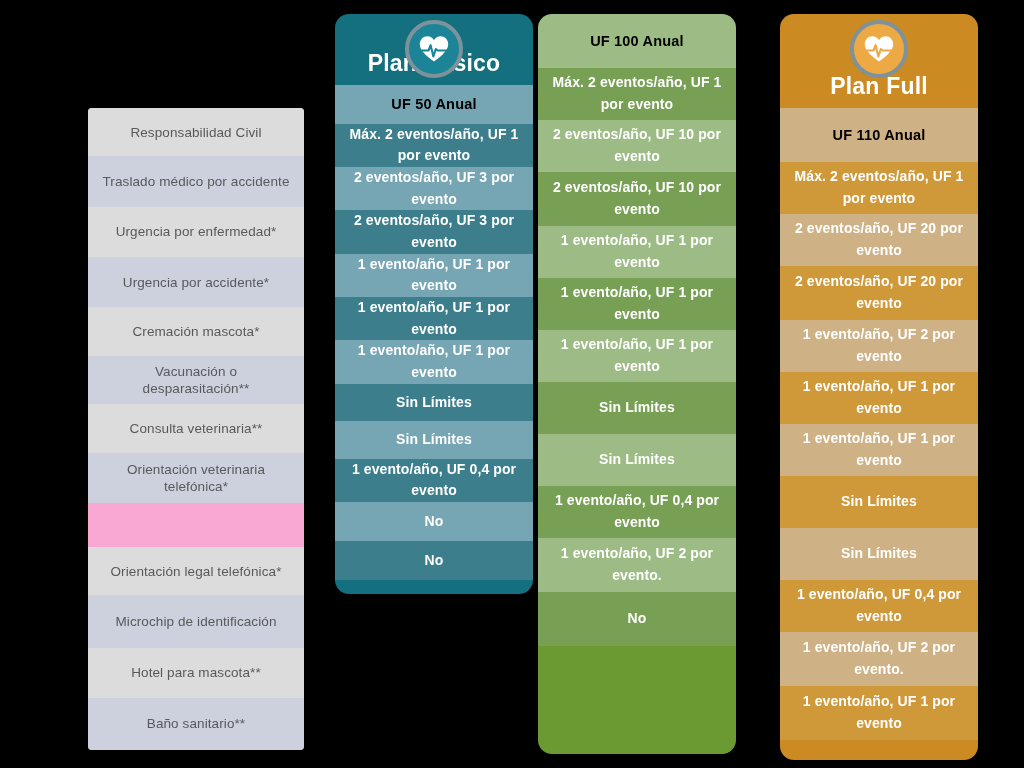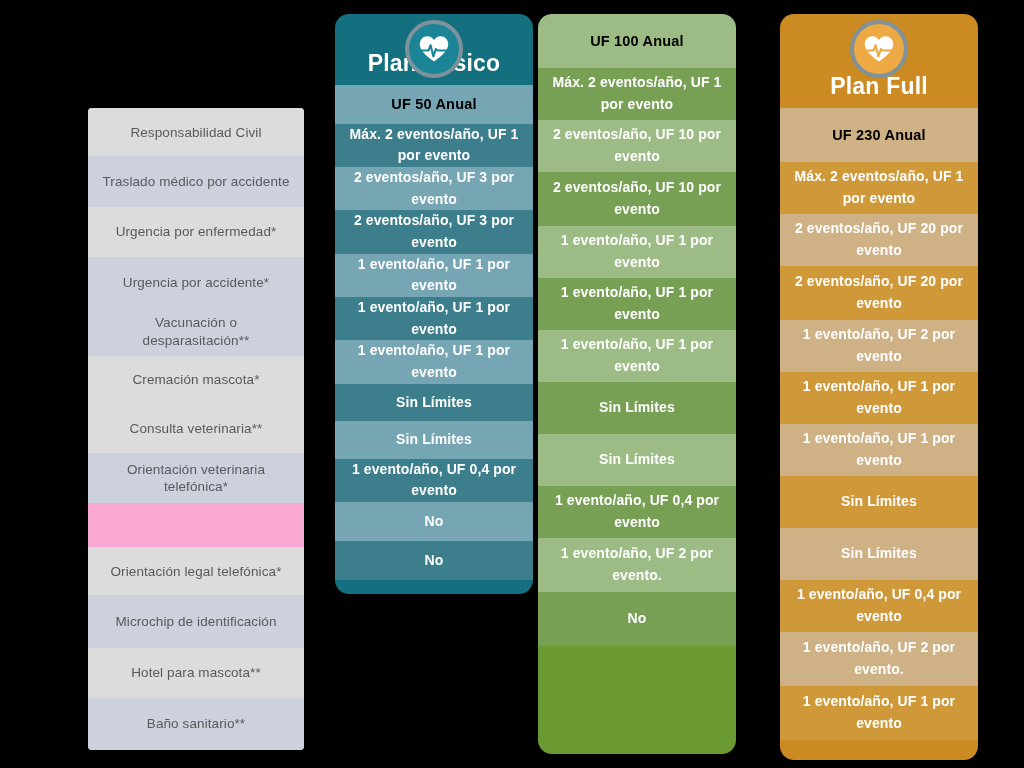--- a/index.html
+++ b/index.html
@@ -128,25 +128,25 @@
     </div>
     <div class="feature-row even" style="height: 54px;">
       <span>Traslado médico por accidente</span>
     </div>
     <div class="feature-row odd" style="height: 54px;">
       <span>Urgencia por enfermedad*</span>
     </div>
     <div class="feature-row even" style="height: 54px; text-align: right;">
       <span>Urgencia por accidente*</span>
     </div>
+    <div class="feature-row odd" style="height: 52px;">
+      <span>Cremación mascota*</span>
+    </div>
     <div class="feature-row even" style="height: 52px;">
       <span>Vacunación o desparasitación**</span>
-    </div>
-    <div class="feature-row odd" style="height: 52px;">
-      <span>Cremación mascota*</span>
     </div>
     <div class="feature-row odd" style="height: 52px;">
       <span>Consulta veterinaria**</span>
     </div>
     <div class="feature-row even" style="height: 54px;">
       <span>Orientación veterinaria telefónica*</span>
     </div>
     <div class="feature-row odd" style="height: 52px; margin-top: 44px;">
       <span>Orientación legal telefónica*</span>
     </div>
@@ -252,21 +252,21 @@
     <div class="plan-header" style="background: rgb(204, 138, 34);">
       <div class="icon-badge" style="background: rgb(237, 169, 68); border-color: rgb(126, 146, 155);">
         <svg width="30" height="28" viewBox="0 0 30 28">
           <path d="M15 26.5 C 5.5 19.5 0.8 14.6 0.8 9.2 C 0.8 4.6 4.2 1.2 8.4 1.2 C 11.1 1.2 13.5 2.6 15 4.9 C 16.5 2.6 18.9 1.2 21.6 1.2 C 25.8 1.2 29.2 4.6 29.2 9.2 C 29.2 14.6 24.5 19.5 15 26.5 Z" fill="#ffffff"></path>
           <path d="M2.5 15.5 H 9.5 L 11.6 10.2 L 14.4 21.5 L 16.8 14.0 L 18.6 15.5 H 27.5" fill="none" stroke-width="2.1" stroke-linecap="round" stroke-linejoin="round" stroke="#eda944"></path>
         </svg>
       </div>
       <div class="plan-title">Plan Full</div>
     </div>
     <div class="plan-price" style="background: rgb(206, 177, 132);">
-      <span>UF 230 Anual</span>
+      <span>UF 110 Anual</span>
     </div>
     <div class="plan-cell" style="height: 52px; background: rgb(207, 153, 57);">
       <span>Máx.  2 eventos/año, UF 1 por evento</span>
     </div>
     <div class="plan-cell" style="height: 52px; background: rgb(206, 177, 132);">
       <span>2 eventos/año, UF 20 por evento</span>
     </div>
     <div class="plan-cell" style="height: 54px; background: rgb(207, 153, 57);">
       <span>2 eventos/año, UF 20 por evento</span>
     </div>

